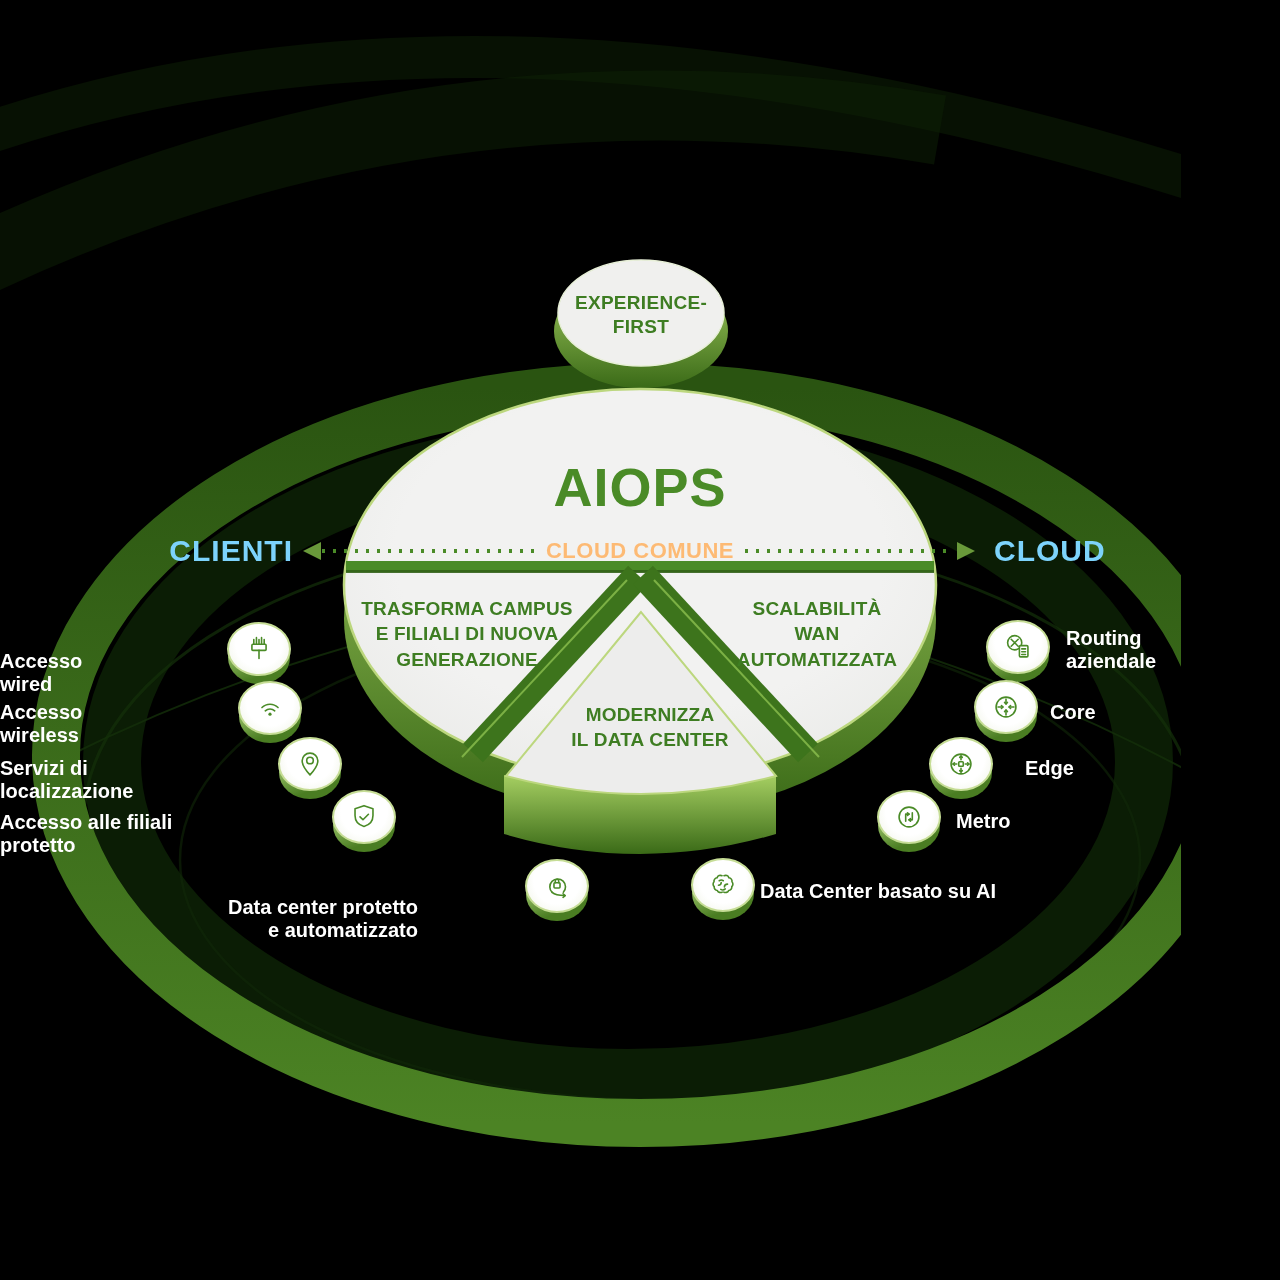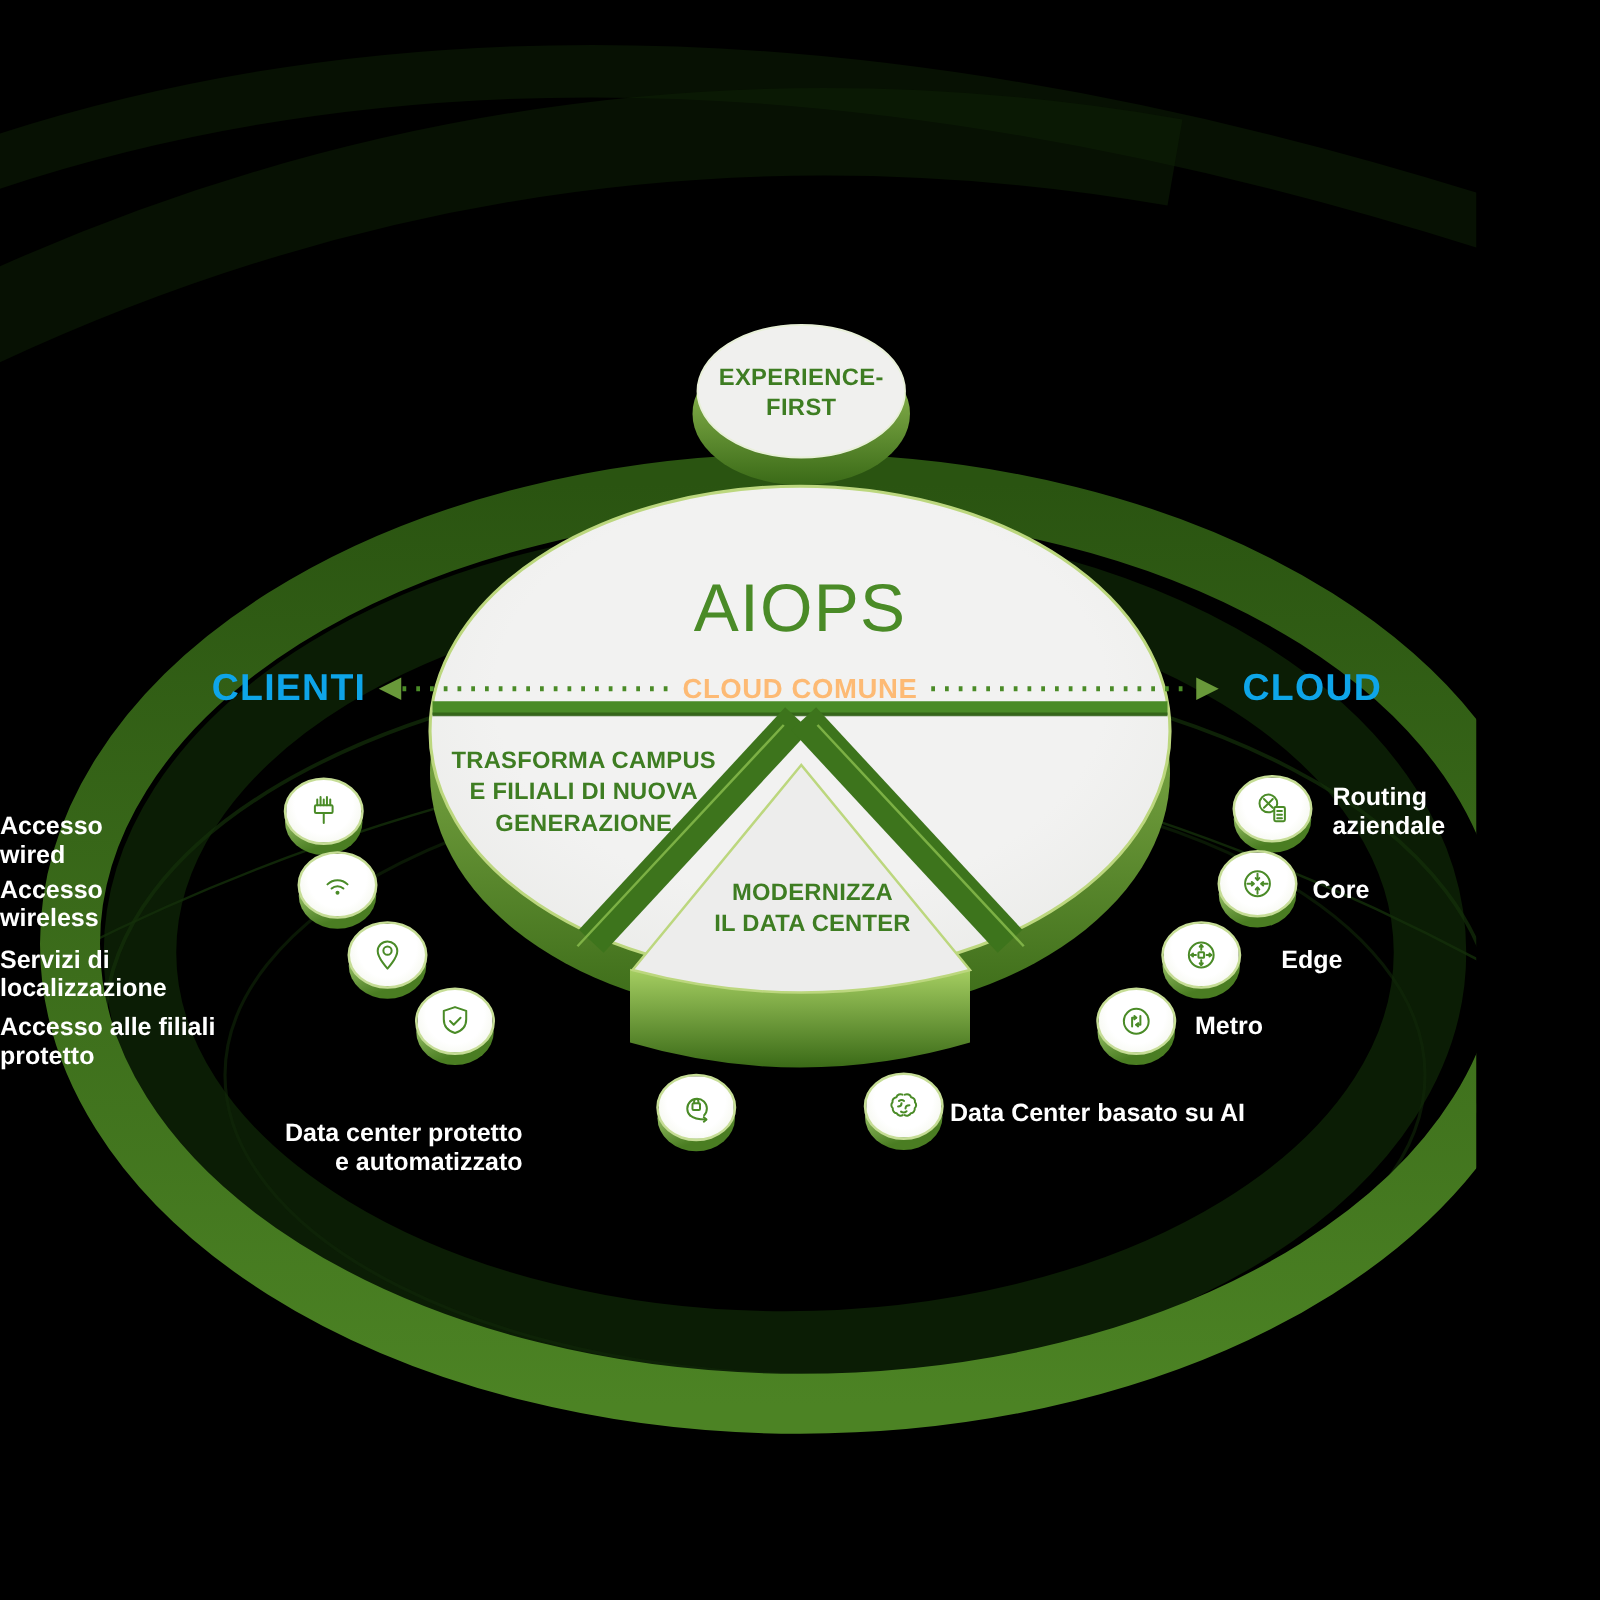--- a/index.html
+++ b/index.html
@@ -2,23 +2,23 @@
 <html><head>
 <meta charset="utf-8">
 <style>
   html,body{margin:0;padding:0;background:#000;}
   .stage{position:relative;width:1181px;height:1280px;background:#000;overflow:hidden;
          font-family:"Liberation Sans",sans-serif;}
   .stage svg.canvas{position:absolute;left:0;top:0;}
   .abs{position:absolute;}
   .pre{white-space:pre-line;}
   .badge-label{font-size:19px;font-weight:800;color:#3e7d22;text-align:center;line-height:1.25;letter-spacing:.3px;}
-  .aiops{font-size:54px;font-weight:400;color:#4a8b27;text-align:center;letter-spacing:1px;}
+  .aiops{font-size:54px;font-weight:700;color:#4a8b27;text-align:center;letter-spacing:1px;}
   .cloud-comune{font-size:22px;font-weight:800;color:#fdba74;text-align:center;letter-spacing:.5px;}
-  .endpoint{font-size:30px;font-weight:800;color:#0ea5e9;letter-spacing:1px;}
+  .endpoint{font-size:30px;font-weight:800;color:#7dd3fc;letter-spacing:1px;}
   .segment{font-size:19px;font-weight:800;color:#3e7d22;text-align:center;line-height:1.33;letter-spacing:.2px;}
   .item-label{font-size:20px;font-weight:800;color:#ffffff;line-height:1.15;}
   .puck{position:absolute;width:64px;height:62px;}
   .puck .base{position:absolute;left:1px;right:1px;top:9px;bottom:0;border-radius:50%;
               background:linear-gradient(160deg,#bade84 10%,#4a7d22 75%);}
   .puck .face{position:absolute;left:0;right:0;top:0;height:54px;border-radius:50%;
               background:radial-gradient(ellipse at 50% 38%,#ffffff 55%,#eef2e2);
               border:2px solid #c6dd96;box-sizing:border-box;
               display:flex;align-items:center;justify-content:center;}
   .puck svg{width:34px;height:34px;stroke:#4a8b27;fill:none;stroke-width:1.7;
@@ -81,20 +81,23 @@
   <div class="abs badge-label pre" style="left:556px;top:291px;width:170px;">EXPERIENCE-
 FIRST</div>
   <div class="abs aiops" style="left:440px;top:456px;width:400px;">AIOPS</div>
   <div class="abs cloud-comune" style="left:490px;top:538px;width:300px;">CLOUD COMUNE</div>
   <div class="abs endpoint" style="left:125px;top:534px;width:168px;text-align:right;">CLIENTI</div>
   <div class="abs endpoint" style="left:978px;top:534px;width:200px;margin-left:16px;">CLOUD</div>
 
   <div class="abs segment pre" style="left:352px;top:596px;width:230px;">TRASFORMA CAMPUS
 E FILIALI DI NUOVA
 GENERAZIONE</div>
+  <div class="abs segment pre" style="left:702px;top:596px;width:230px;">SCALABILITÀ
+WAN
+AUTOMATIZZATA</div>
   <div class="abs segment pre" style="left:540px;top:702px;width:220px;">MODERNIZZA
 IL DATA CENTER</div>
 
   <div class="abs item-label" style="right:1058px;top:650px;">Accesso wired</div>
   <div class="puck" style="left:227px;top:622px;">
     <div class="base"></div>
     <div class="face">
       <svg viewBox="0 0 36 36">
         <path d="M12.5 13V8 M15.3 13V6 M18 13V8 M20.7 13V6 M23.5 13V8"></path>
         <rect x="10.5" y="13" width="15" height="6.5" rx="1"></rect>

